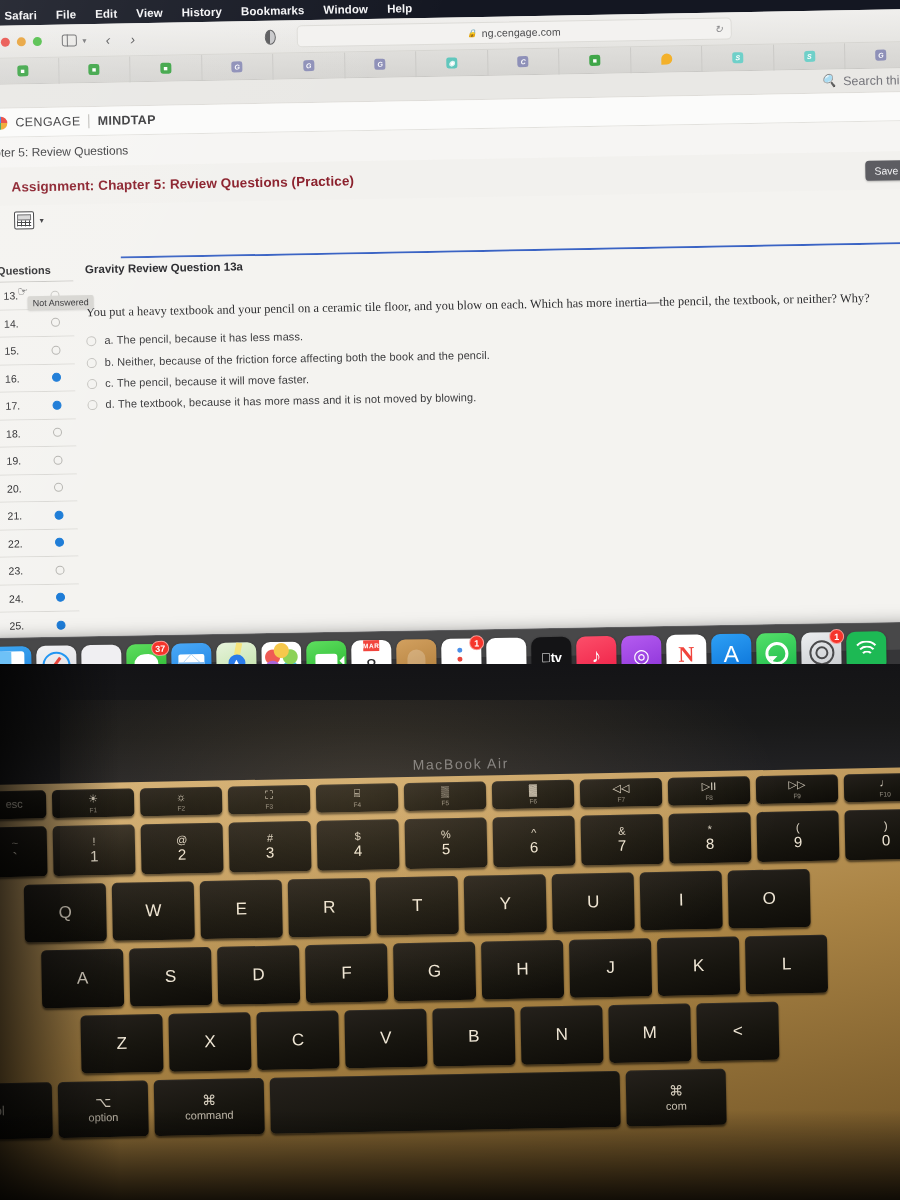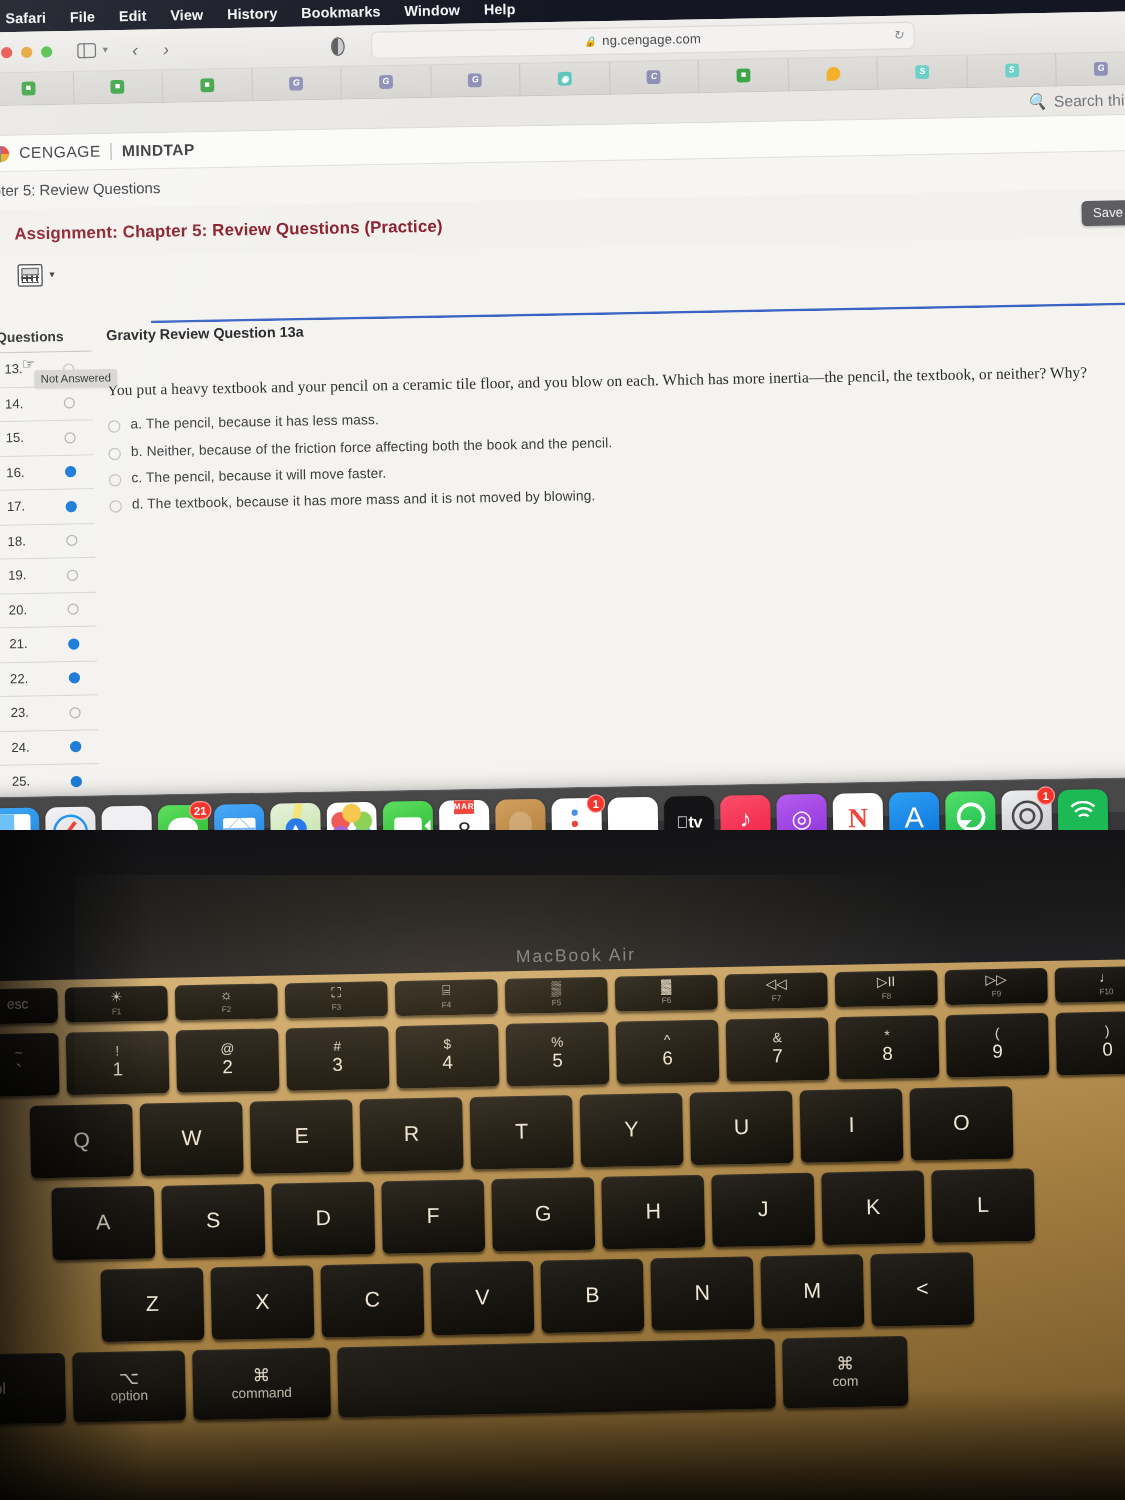--- a/index.html
+++ b/index.html
@@ -641,21 +641,21 @@
         <i style="background:#57b85c"></i>
       <i style="background:#4a8fe8"></i>
         <i style="background:#a45fd6"></i>
         <i style="background:#59c7d8"></i>
       <i style="background:#e8674f"></i>
         <i style="background:#8ccb5a"></i>
         <i style="background:#5f6fd2"></i>
     </div>
     <div class="dk dk-msg">
       <i class="bubble"></i>
-      <span class="badge">21</span>
+      <span class="badge">37</span>
     </div>
     <div class="dk dk-mail">
         <i class="envelope"></i>
       </div>
     <div class="dk dk-maps">
         <i class="road"></i>
         <i class="pin"></i>
       </div>
     <div class="dk dk-photos"></div>
     <div class="dk dk-facetime">

